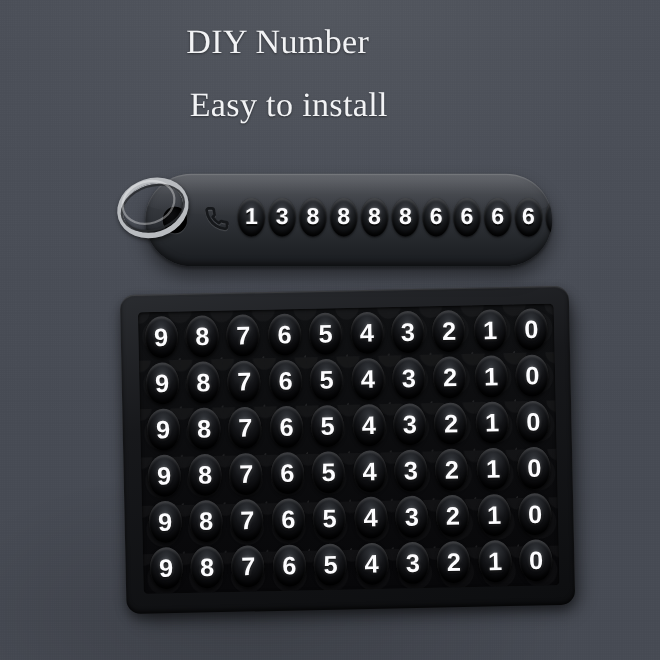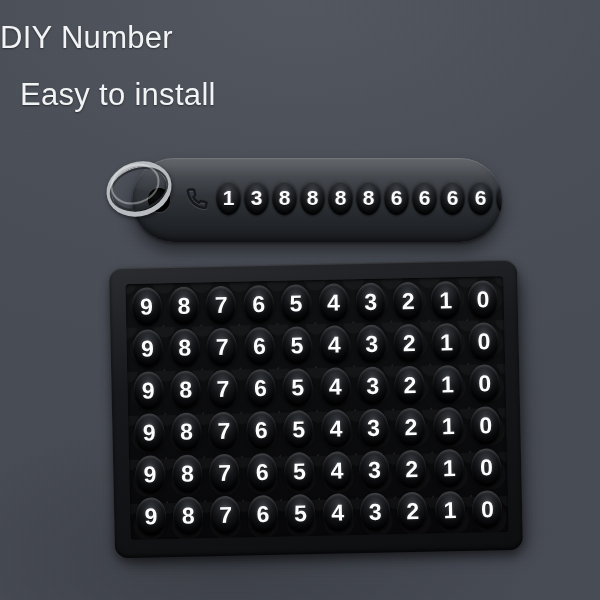--- a/index.html
+++ b/index.html
@@ -43,22 +43,23 @@
     background: radial-gradient(ellipse 60% 60% at 40% 60%, rgba(0,0,0,.16), rgba(0,0,0,0) 70%);
     pointer-events: none;
   }
 
   
   .headings {
     position: absolute;
     top: 22px;
     left: 0;
     width: 505px;
-    text-align: left;
+    text-align: center;
     z-index: 6;
+    font-family: Liberation Serif, serif;
   }
   .headline {
     color: #f2f3f5;
     font-size: 31px;
     font-weight: 400;
     letter-spacing: .3px;
     line-height: 1.0;
     text-shadow: 0 1px 2px rgba(0,0,0,.45);
   }
   .headline.second {

